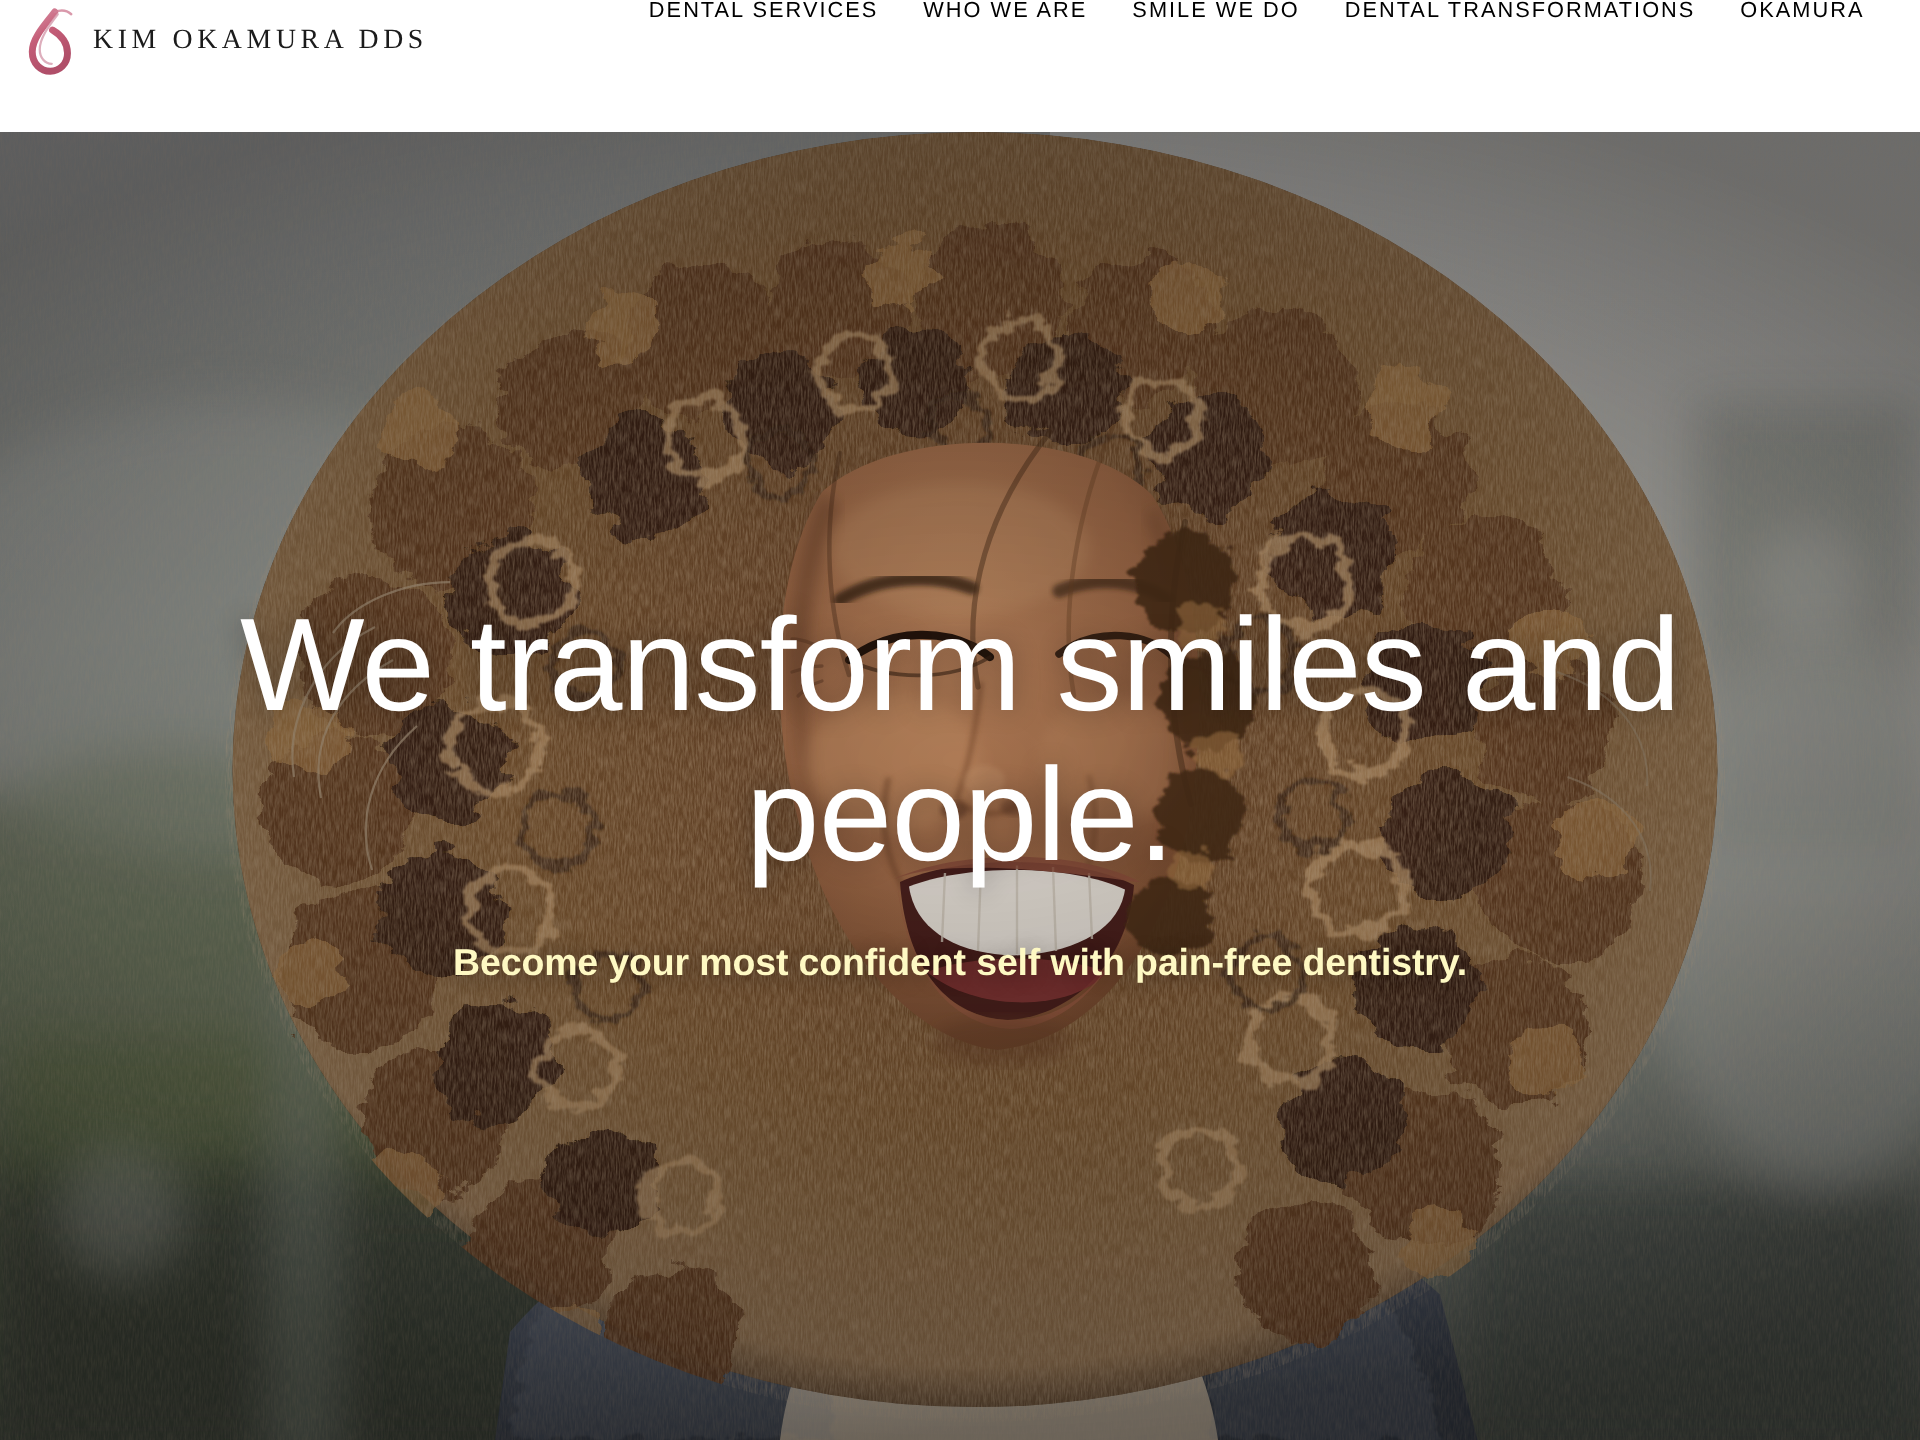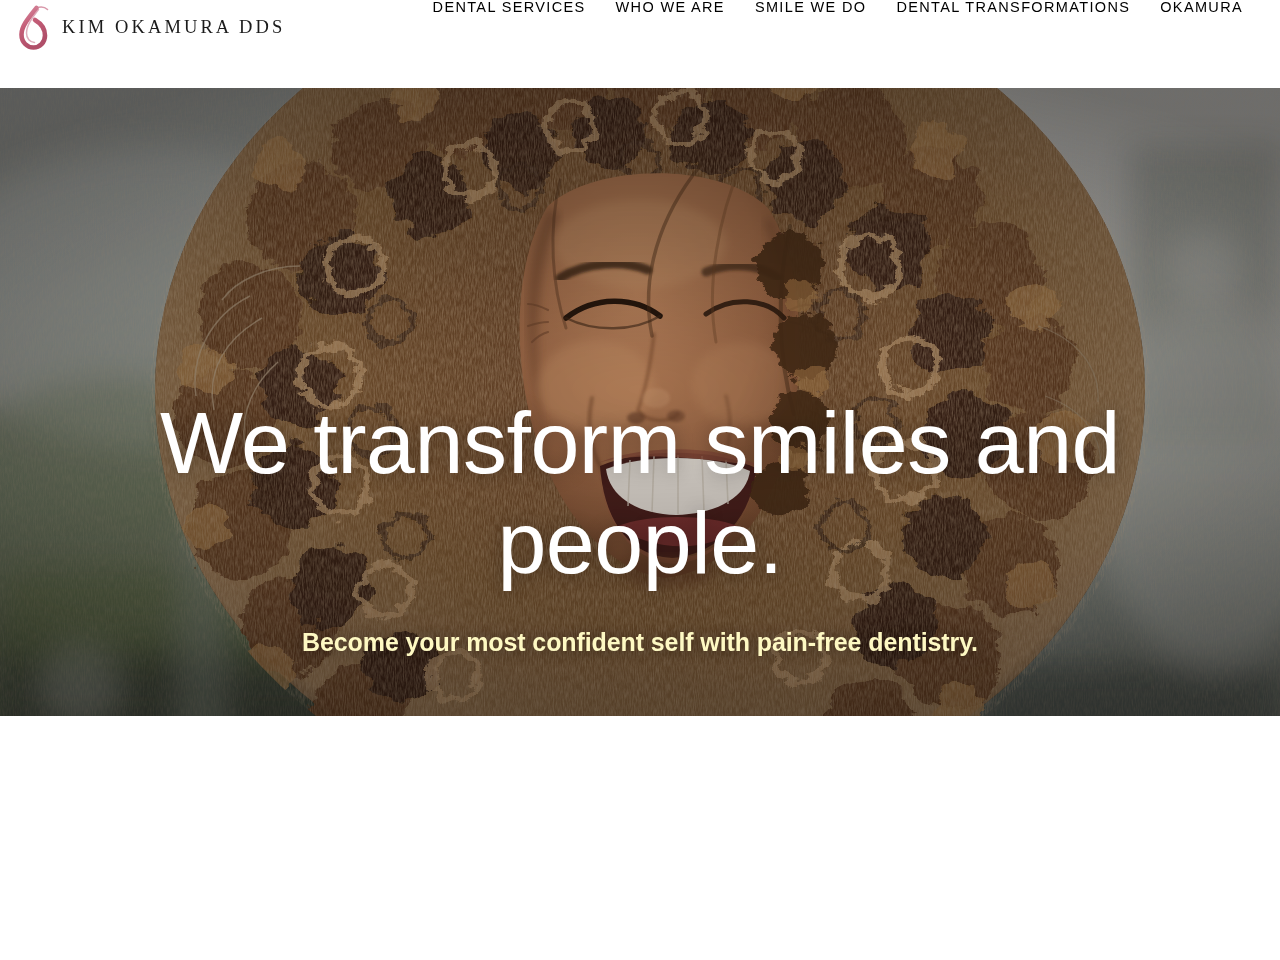--- a/index.html
+++ b/index.html
@@ -58,21 +58,21 @@
     text-decoration:none;
     white-space:nowrap;
     padding:0 15px;
     line-height:1;
     cursor:pointer;
   }
 
   
   .hero{
     position:relative;
-    width:1280px; height:628px;
+    width:1280px; height:872px;
     overflow:hidden;
     background:#5d5b57;
   }
   .hero-photo{
     position:absolute; inset:0;
     width:100%; height:100%;
     display:block;
   }
   .hero-scrim{
     position:absolute; inset:0;

